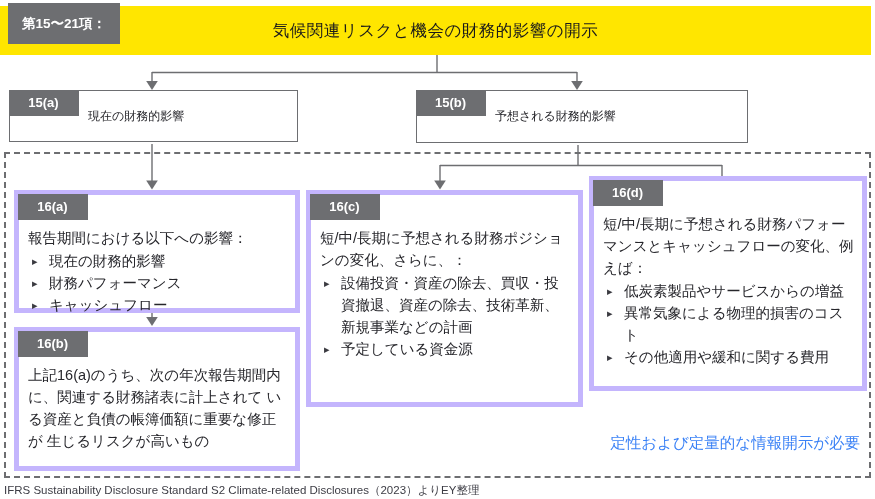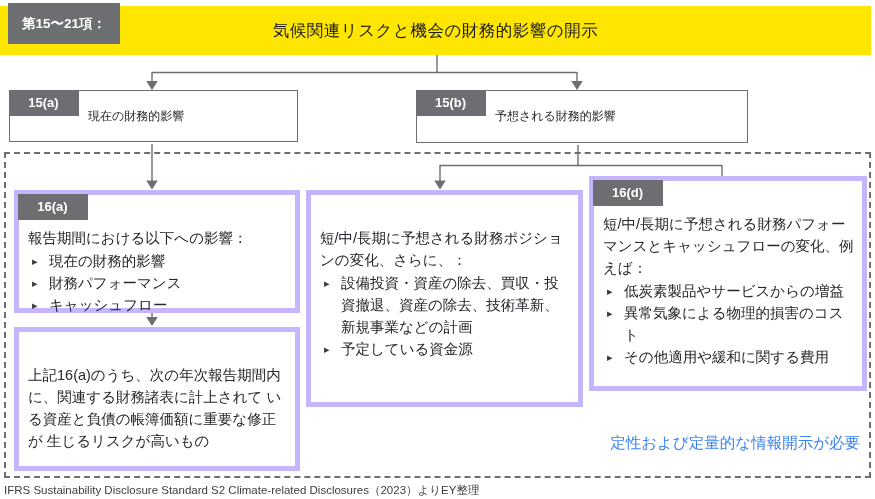--- a/index.html
+++ b/index.html
@@ -77,26 +77,28 @@
       </li>
       <li>
         <span class="bi">▸</span>
         <span class="bt">キャッシュフロー</span>
       </li>
     </ul>
   </div>
 </div>
 
 <div class="abs dbox" id="box16b">
+  <div class="tag">16(b)</div>
   <div class="inner">
     <div>上記16(a)のうち、次の年次報告期間内に、関連する財務諸表に計上されて いる資産と負債の帳簿価額に重要な修正が 生じるリスクが高いもの</div>
   </div>
 </div>
 
 <div class="abs dbox" id="box16c">
+  <div class="tag">16(c)</div>
   <div class="inner">
     <div>短/中/長期に予想される財務ポジションの変化、さらに、：</div>
     <ul class="blist">
       <li>
         <span class="bi">▸</span>
         <span class="bt">設備投資・資産の除去、買収・投資撤退、資産の除去、技術革新、新規事業などの計画</span>
       </li>
       <li>
         <span class="bi">▸</span>
         <span class="bt">予定している資金源</span>

